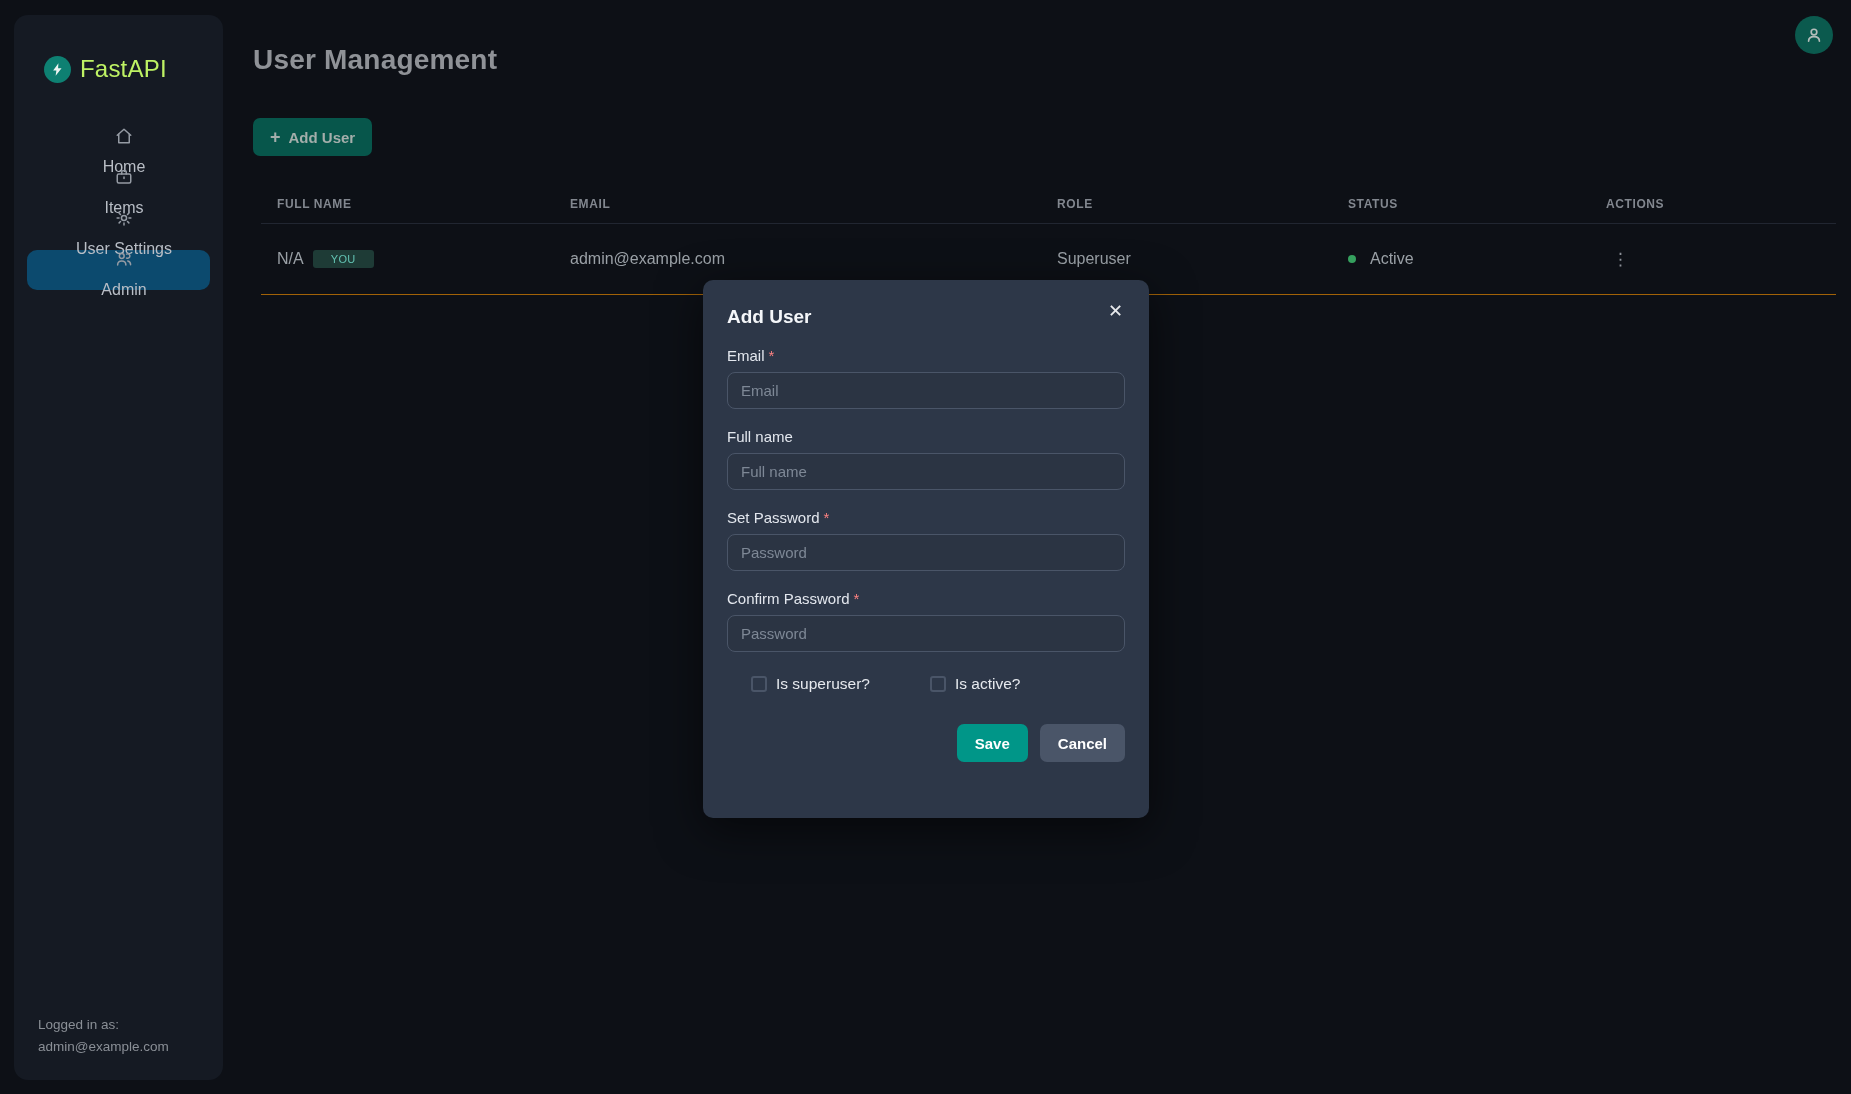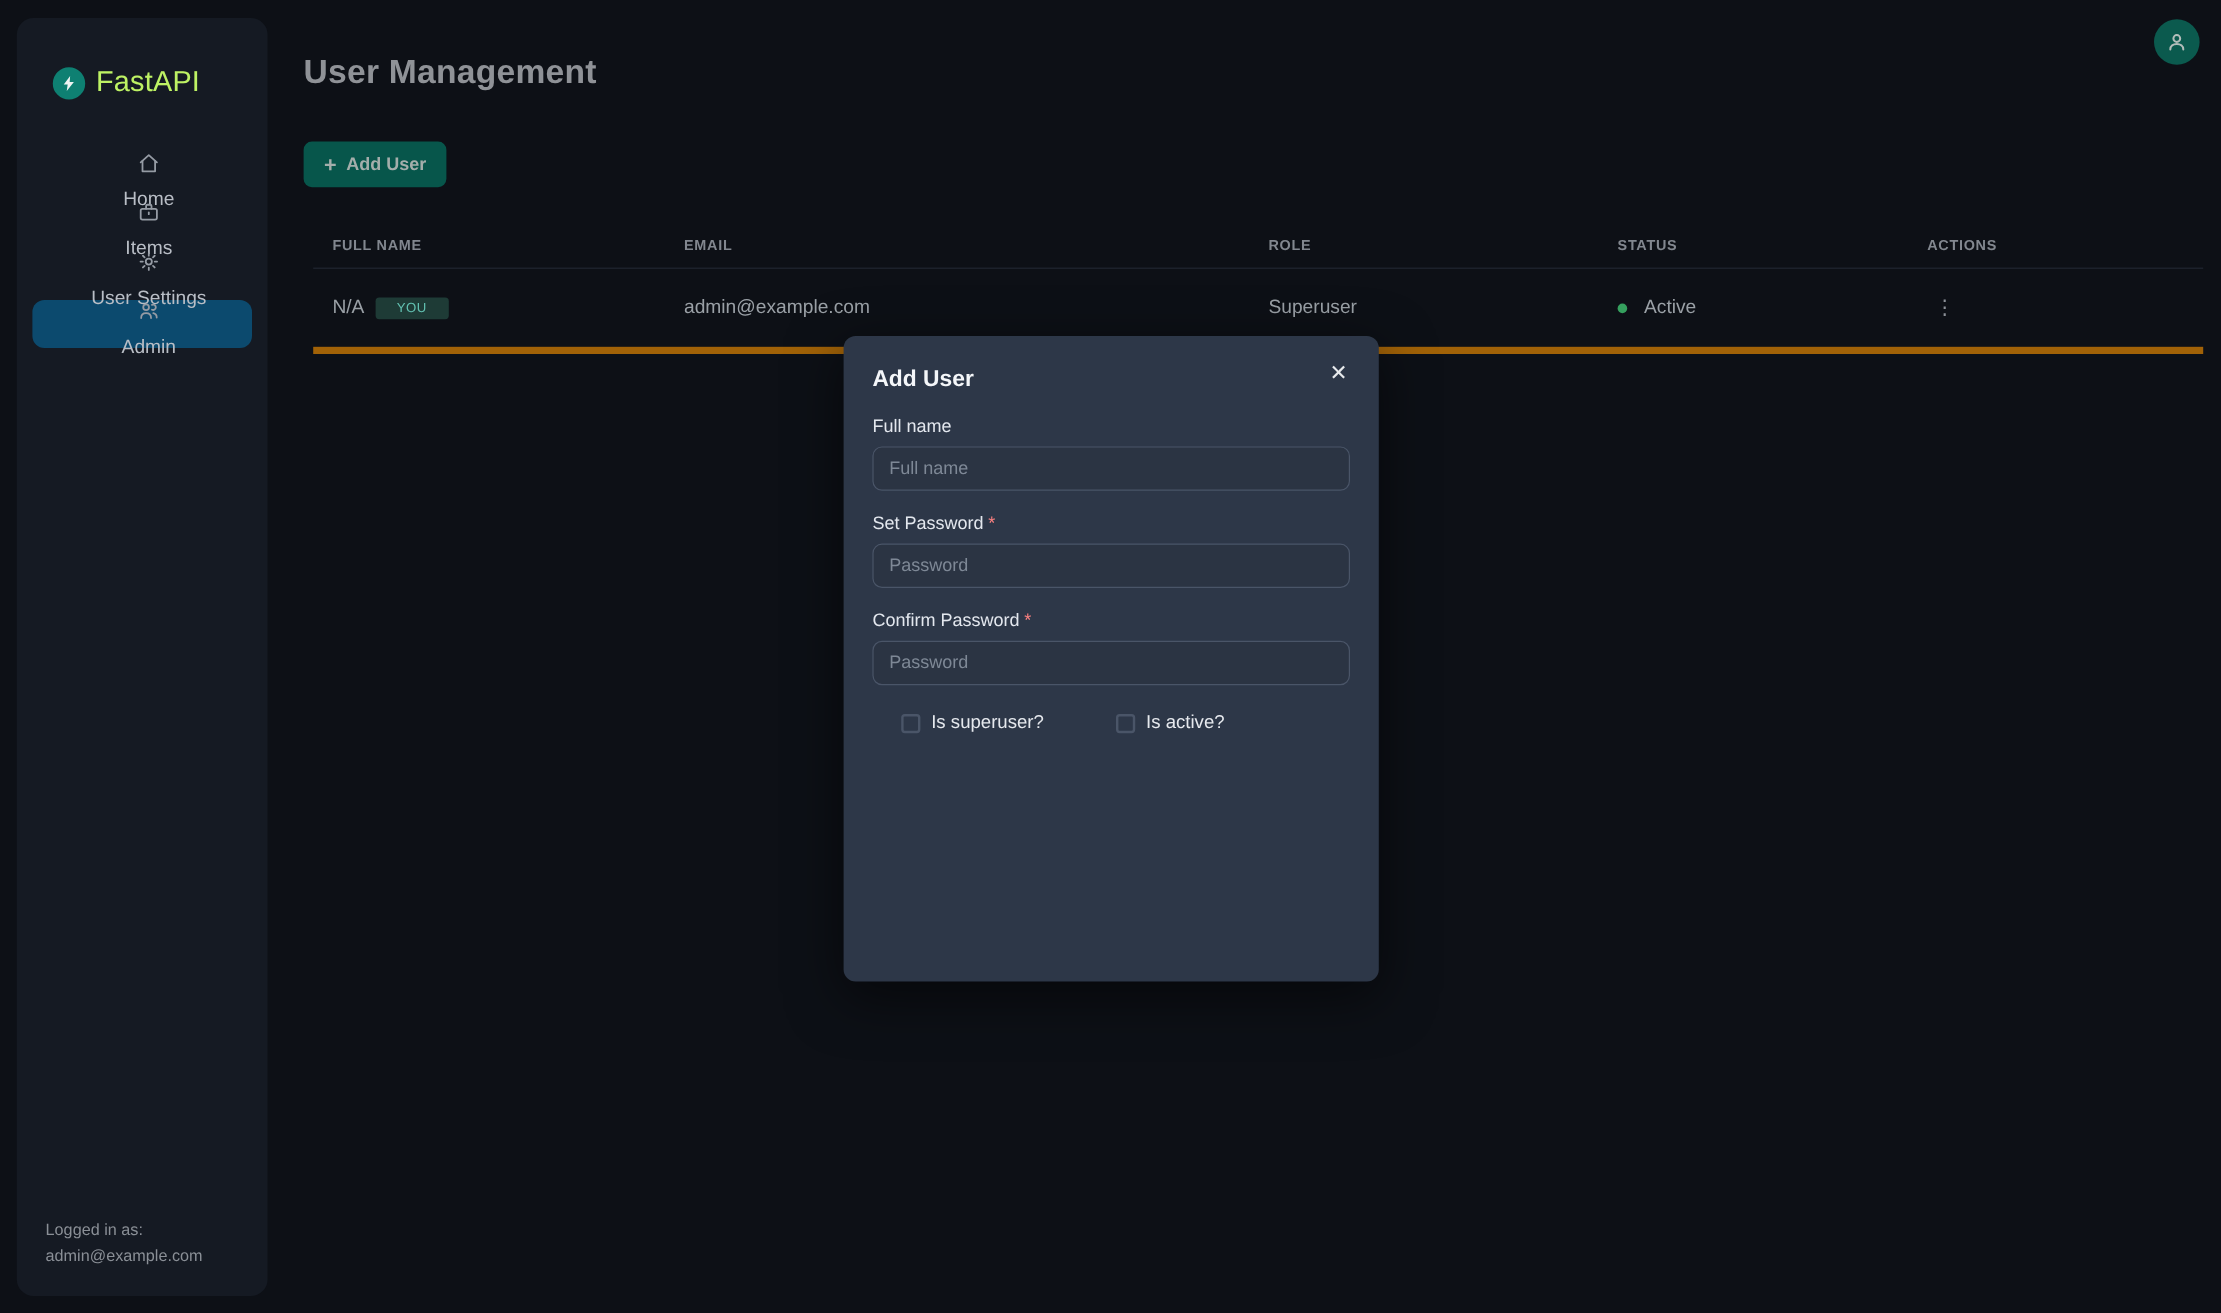--- a/index.html
+++ b/index.html
@@ -81,21 +81,21 @@
   .t-head, .t-row { display:flex; }
   .t-head {
     border-bottom:1px solid #212631;
     padding-bottom:12px; padding-top:5px;
   }
   .t-head .cell {
     font-size:12px; font-weight:bold; letter-spacing:.6px;
     color:#82878f; text-transform:uppercase;
   }
   .t-row {
-    border-bottom:6px solid #a16207;
+    border-bottom:1px solid #a16207;
     align-items:center; height:71px;
   }
   .cell { padding-left:16px; }
   .c1 { width:293px; } .c2 { width:487px; } .c3 { width:291px; }
   .c4 { width:258px; } .c5 { width:246px; }
   .t-row .cell { font-size:16px; color:#9aa0a6; }
   .name-cell { display:flex; align-items:center; gap:9px; color:#8e9298; }
   .you-badge {
     background:#1e3b36; color:#62c1b1;
     font-size:11px; font-weight:normal; letter-spacing:.4px;
@@ -249,20 +249,26 @@
     <div class="cell c5">
       <span class="kebab">⋮</span>
     </div>
   </div>
 </div>
 
 <div class="modal">
   <div class="modal-title">Add User</div>
   <button class="modal-close">✕</button>
 
+  <div class="field-group">
+    <div class="field-label">
+      <span>Email</span><span class="req">*</span>
+    </div>
+    <input class="field-input" type="text" placeholder="Email" style="">
+  </div>
 
   <div class="field-group">
     <div class="field-label">
       <span>Full name</span>
     </div>
     <input class="field-input" type="text" placeholder="Full name" style="">
   </div>
 
   <div class="field-group">
     <div class="field-label">
@@ -282,13 +288,17 @@
     <div class="check-item first">
       <span class="checkbox"></span>
       <span class="check-label">Is superuser?</span>
     </div>
     <div class="check-item">
       <span class="checkbox"></span>
       <span class="check-label">Is active?</span>
     </div>
   </div>
 
+  <div class="modal-actions">
+    <button class="btn btn-save">Save</button>
+    <button class="btn btn-cancel">Cancel</button>
+  </div>
 </div>
 
 </body></html>

